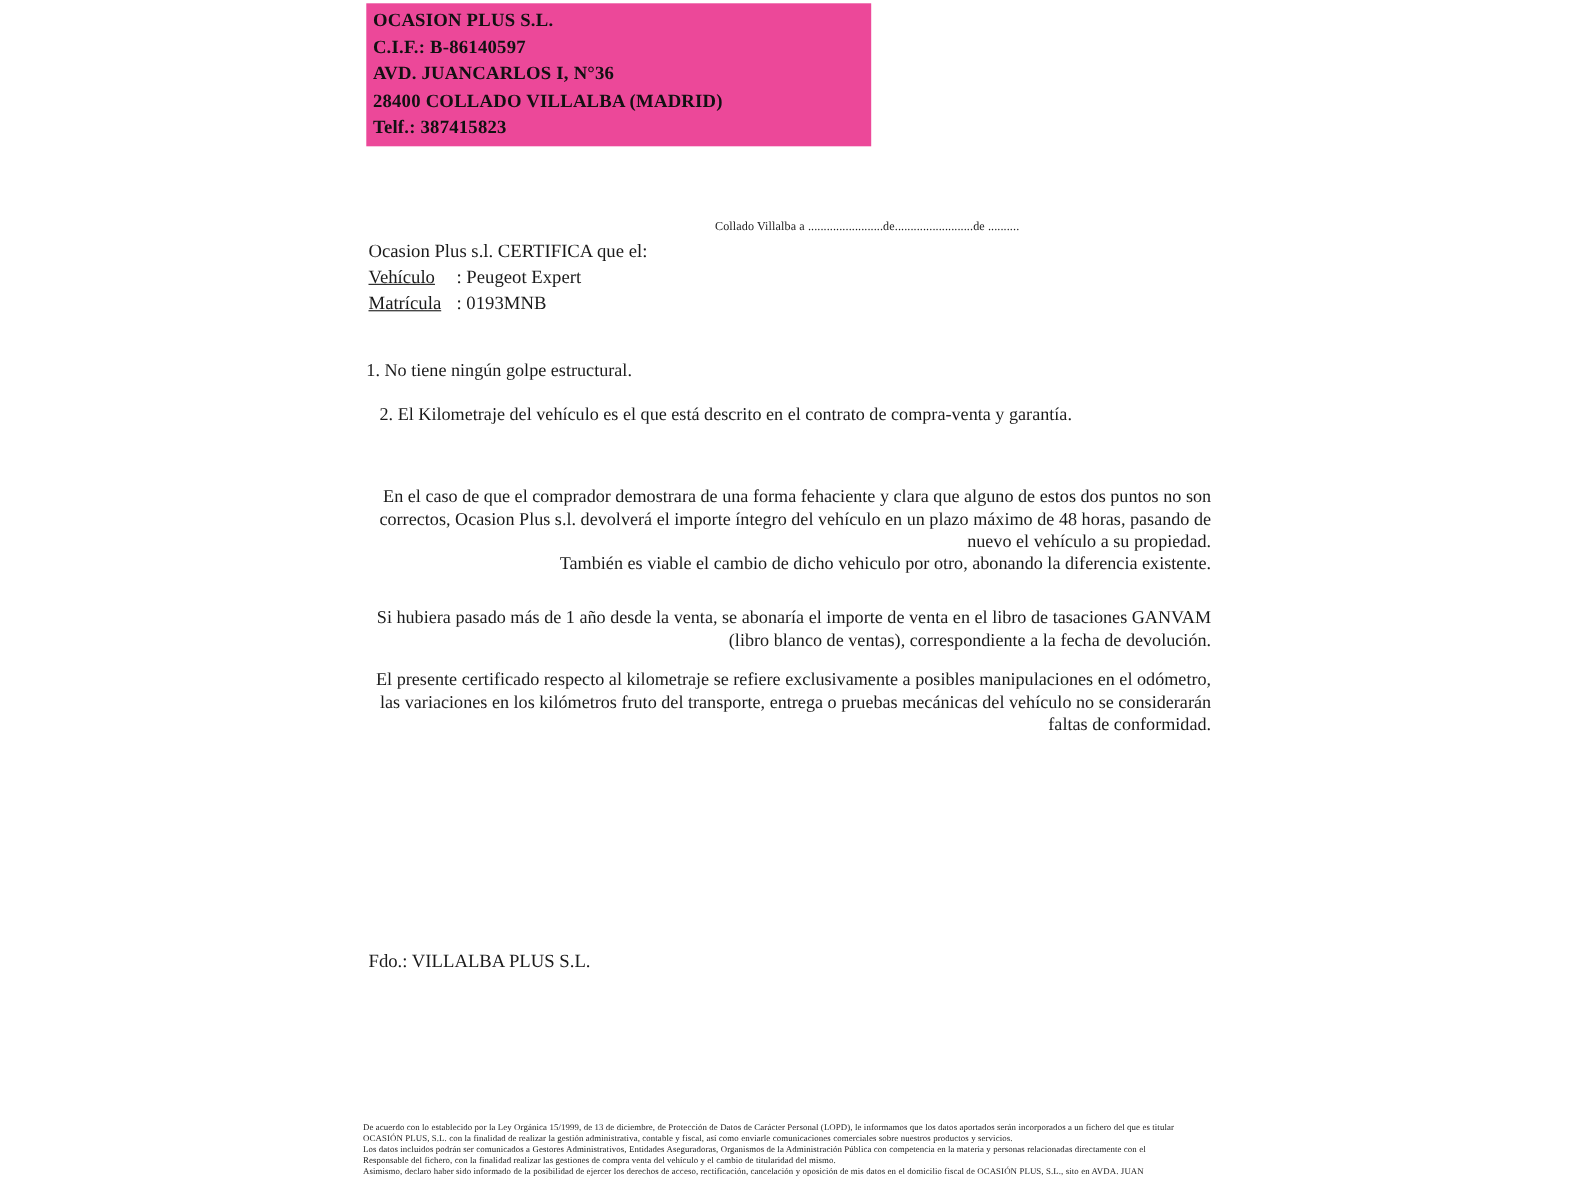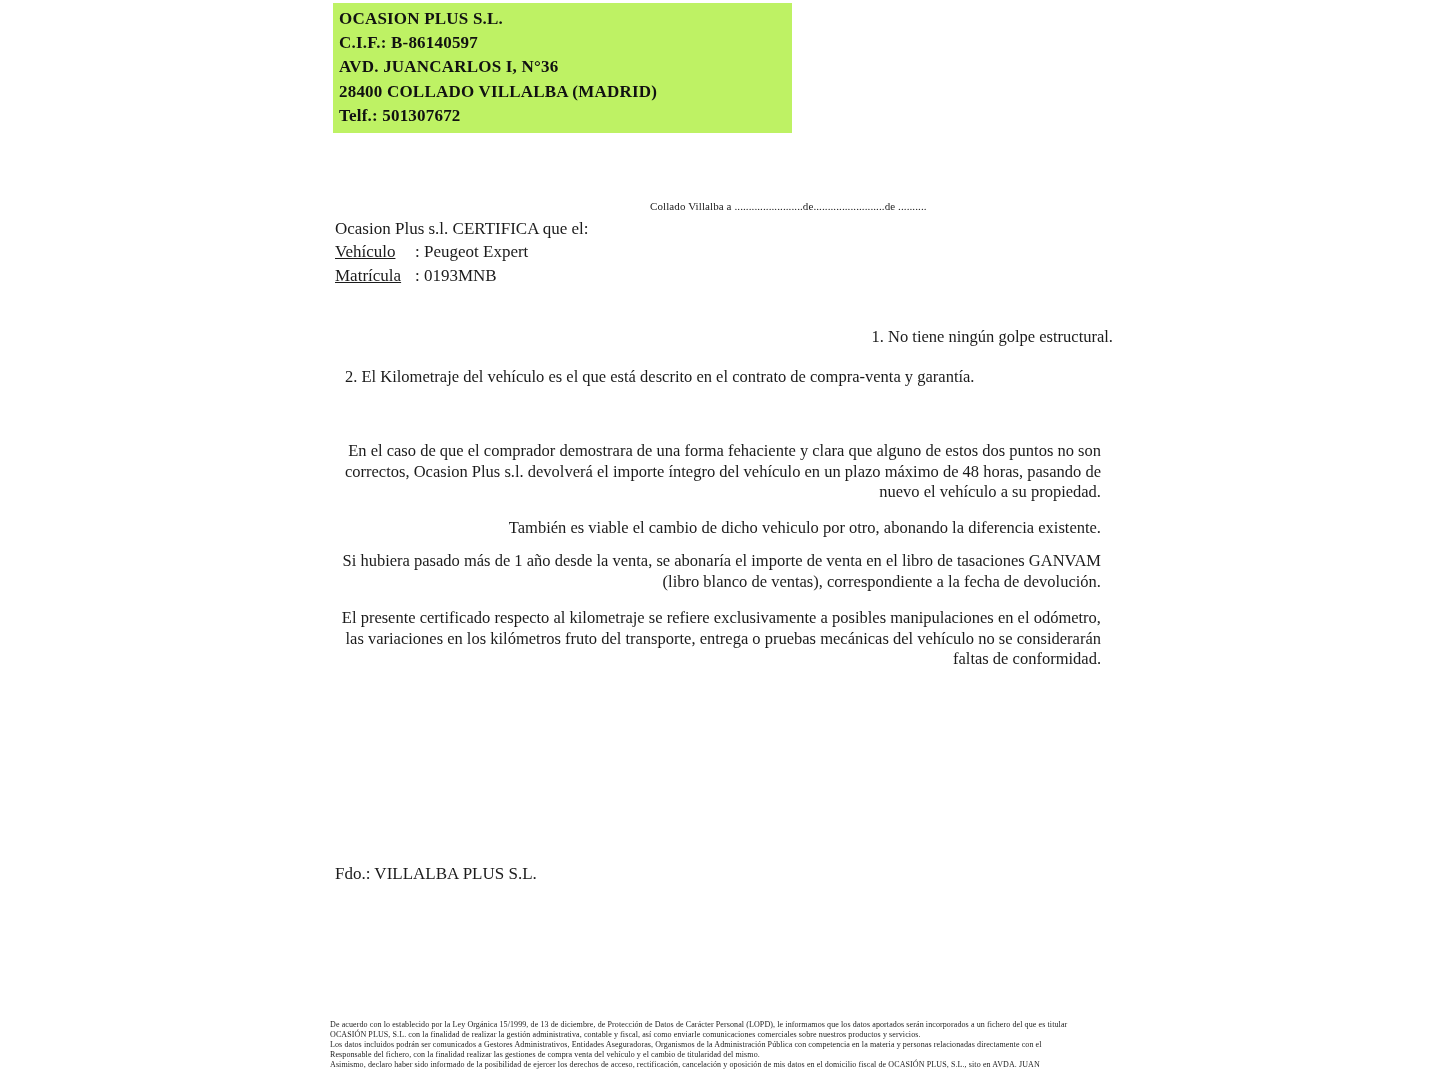--- a/index.html
+++ b/index.html
@@ -50,33 +50,33 @@
     display: inline-block;
     min-width: 80px;
     text-decoration: underline;
   }
   .clause {
     position: absolute;
     left: 333px;
     width: 780px;
     font-size: 16.5px;
   }
-  .clause-1 { top: 327px; text-align: right; }
+  .clause-1 { top: 327px; }
   .clause-2 { top: 367px; margin-left: 12px; }
   .para {
     position: absolute;
     left: 333px;
     width: 768px;
     margin: 0;
     font-size: 16.5px;
     line-height: 20.6px;
     text-align: right;
   }
   .para-1 { top: 441px; }
-  .para-2 { top: 518px; }
+  .para-2 { top: 502px; }
   .para-3 { top: 551px; }
   .para-4 { top: 608px; }
   .signature {
     position: absolute;
     left: 335px;
     top: 864px;
     font-size: 17px;
   }
   .legal {
     position: absolute;
@@ -87,26 +87,26 @@
     line-height: 9.9px;
     color: #222222;
     letter-spacing: 0.1px;
   }
 </style>
 </head>
 <body>
 
 <div class="page">
 
-  <div class="header-box" style="background: #bef264;">
+  <div class="header-box" style="background: #ec4899;">
     <div>OCASION PLUS S.L.</div>
     <div>C.I.F.: B-86140597</div>
     <div>AVD. JUANCARLOS I, N°36</div>
     <div>28400 COLLADO VILLALBA (MADRID)</div>
-    <div>Telf.: 501307672</div>
+    <div>Telf.: 387415823</div>
   </div>
 
   <div class="date-line">Collado Villalba a ........................de.........................de ..........</div>
 
   <div class="certify">
     <div>Ocasion Plus s.l. CERTIFICA que el:</div>
     <div>
       <span class="kv-label">Vehículo</span><span>: Peugeot Expert</span>
     </div>
     <div>

